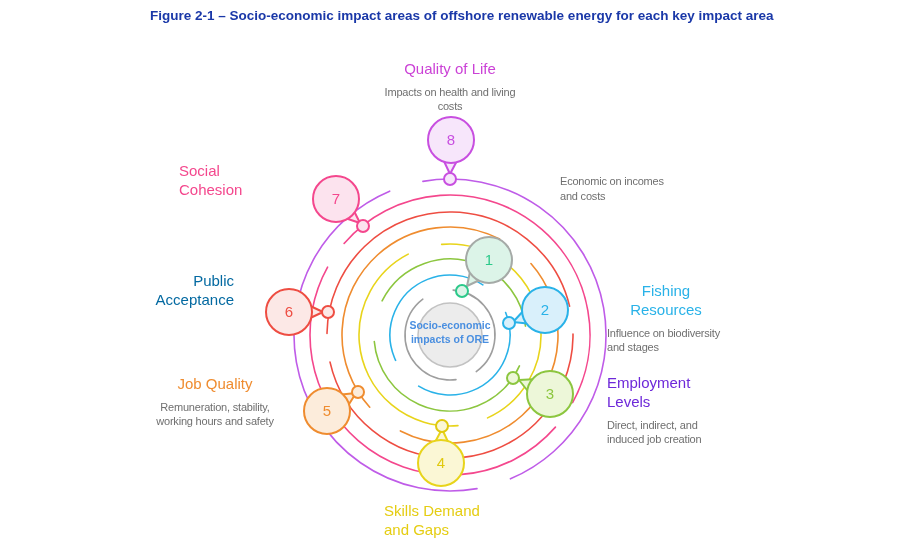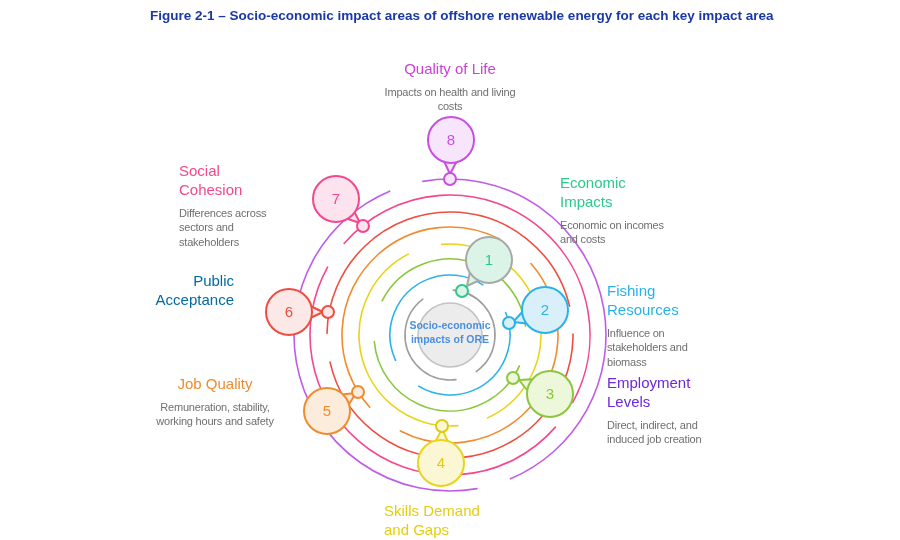--- a/index.html
+++ b/index.html
@@ -74,43 +74,41 @@
       <circle cx="450" cy="179" r="6" fill="#f7e6fb" stroke="#c84fe0" stroke-width="2"></circle>
       <text x="451" y="140" text-anchor="middle" dy="0.35em" fill="#c84fe0" font-size="15px" font-family="&quot;Liberation Sans&quot;, sans-serif">8</text>
     </svg>
 
   <div class="center-label">
     <div>Socio-economic</div>
     <div>impacts of ORE</div>
   </div>
 
   <div class="item-block b1">
-    <div class="item-label" style="color: rgb(43, 201, 138);">Economic Impacts</div>
     <div class="item-desc">Economic on incomes and costs</div>
   </div>
   <div class="item-block b2">
-    <div class="item-label" style="color: rgb(41, 178, 232);">Fishing Resources</div>
-    <div class="item-desc">Influence on stakeholders and biomass</div>
+    <div class="item-label" style="color: rgb(41, 178, 232); text-align: center;">Fishing Resources</div>
+    <div class="item-desc">Influence on biodiversity and stages</div>
   </div>
   <div class="item-block b3">
     <div class="item-label" style="color: #6d28d9;">Employment Levels</div>
     <div class="item-desc">Direct, indirect, and induced job creation</div>
   </div>
   <div class="item-block b4">
     <div class="item-label" style="color: rgb(229, 205, 18);">Skills Demand and Gaps</div>
     <div class="item-desc"></div>
   </div>
   <div class="item-block b5">
     <div class="item-label" style="color: rgb(239, 140, 47);">Job Quality</div>
     <div class="item-desc">Remuneration, stability, working hours and safety</div>
   </div>
   <div class="item-block b6">
     <div class="item-label" style="color: #0369a1;">Public Acceptance</div>
   </div>
   <div class="item-block b7">
     <div class="item-label" style="color: rgb(244, 71, 141);">Social Cohesion</div>
-    <div class="item-desc">Differences across sectors and stakeholders</div>
   </div>
   <div class="item-block b8">
     <div class="item-label" style="color: rgb(203, 66, 214);">Quality of Life</div>
     <div class="item-desc">Impacts on health and living costs</div>
   </div>
 </div>
 
 </body></html>

